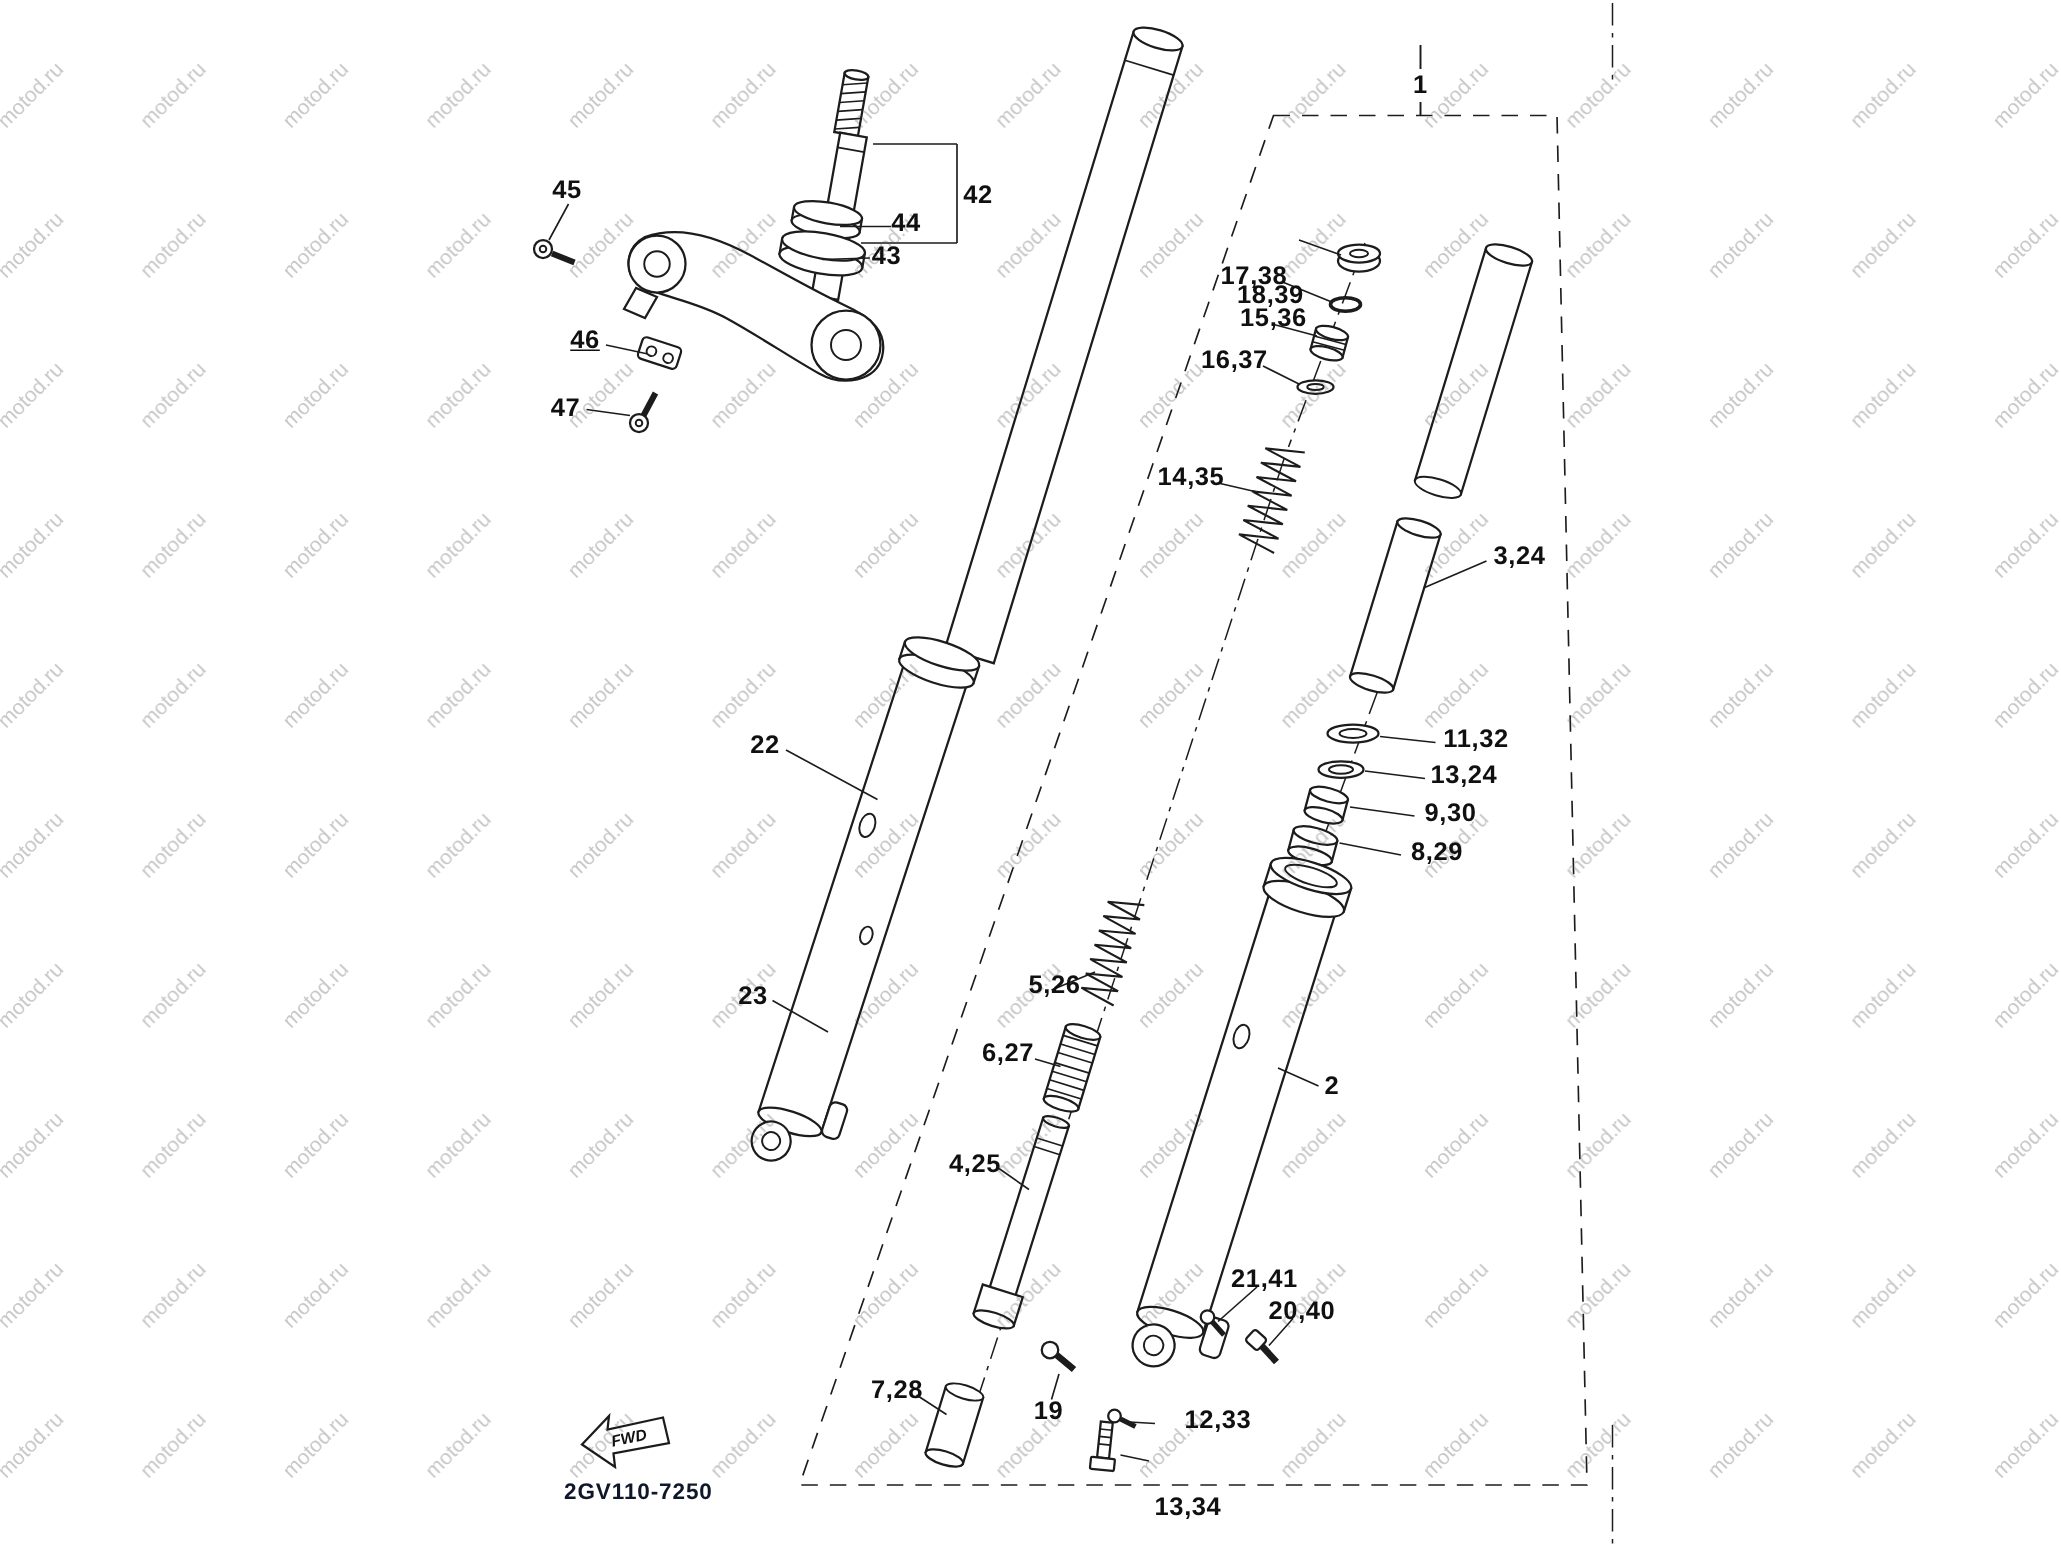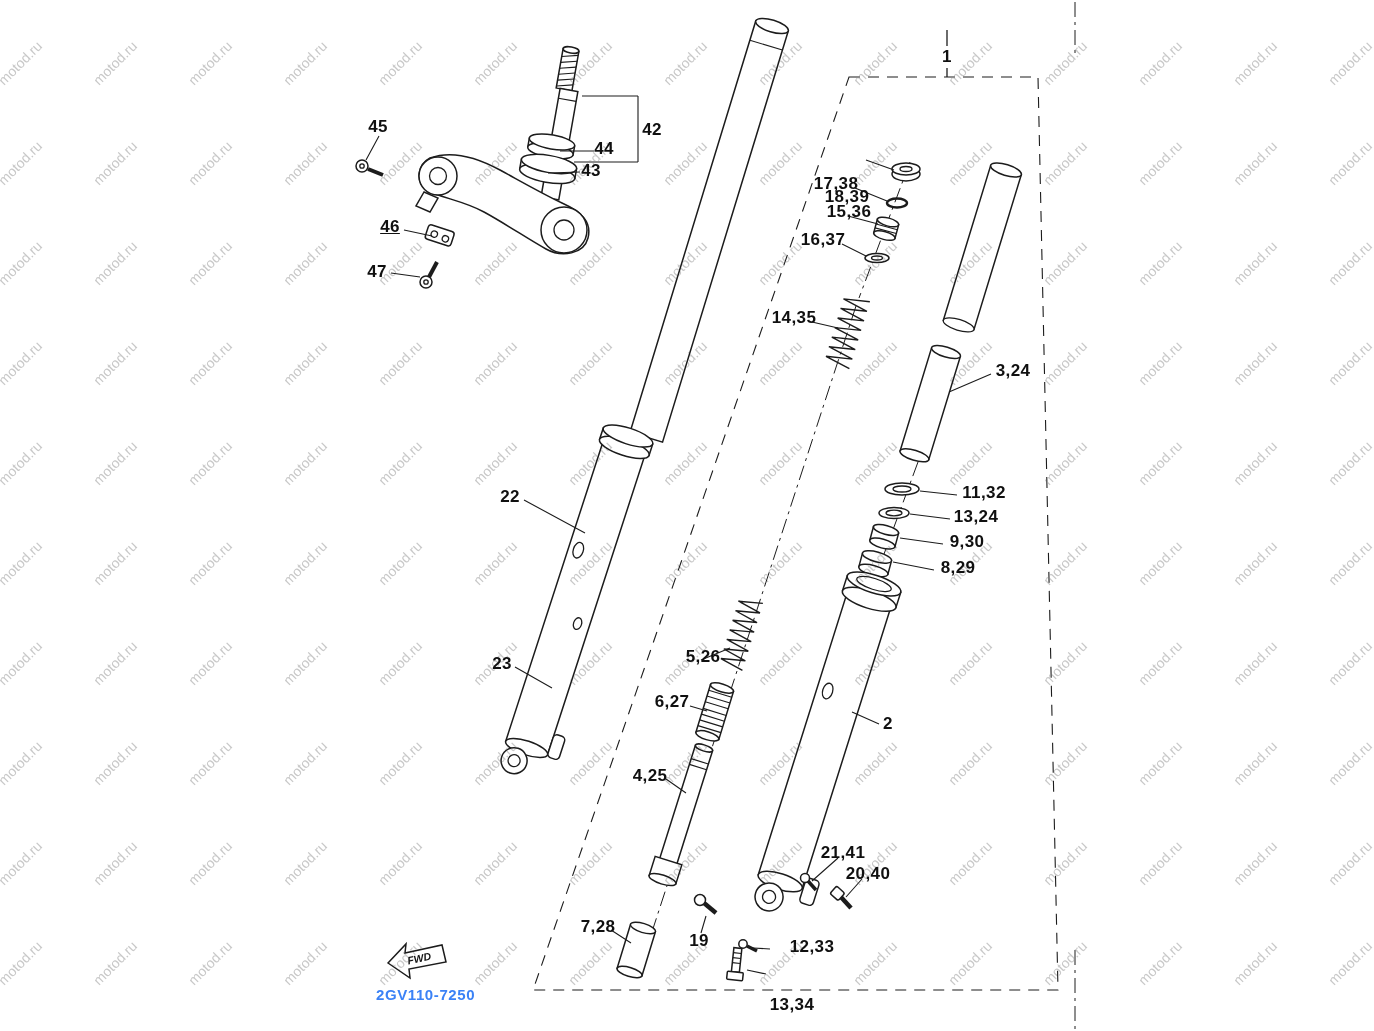--- a/index.html
+++ b/index.html
@@ -8,21 +8,21 @@
   svg.diagram{position:absolute;left:0;top:0;}
   svg text{font-family:"Liberation Sans",sans-serif;}
   .ln{stroke:#1c1c1c;stroke-width:1.4;fill:none;}
   .thin{stroke:#1c1c1c;stroke-width:1.1;fill:none;}
   .pt{stroke:#1c1c1c;stroke-width:1.5;fill:#ffffff;}
   .hole{stroke:#1c1c1c;stroke-width:1.3;fill:#ffffff;}
   .labels-layer{position:absolute;left:0;top:0;width:1374px;height:1031px;pointer-events:none;}
   .part-label{position:absolute;transform:translate(-50%,-50%);font-weight:700;font-size:17px;
               color:#101010;letter-spacing:.4px;white-space:nowrap;}
   .part-code{position:absolute;left:376px;top:986px;font-weight:700;font-size:15px;
-             color:#3b82f6;letter-spacing:.6px;}
+             color:#0f172a;letter-spacing:.6px;}
   .fwd-text{font-weight:700;font-style:italic;font-size:10.5px;fill:#101010;}
 </style>
 </head>
 <body>
 
 <div class="stage">
 
 <svg class="diagram" width="1374" height="1031" viewBox="0 0 1374 1031">
 
   <defs>

